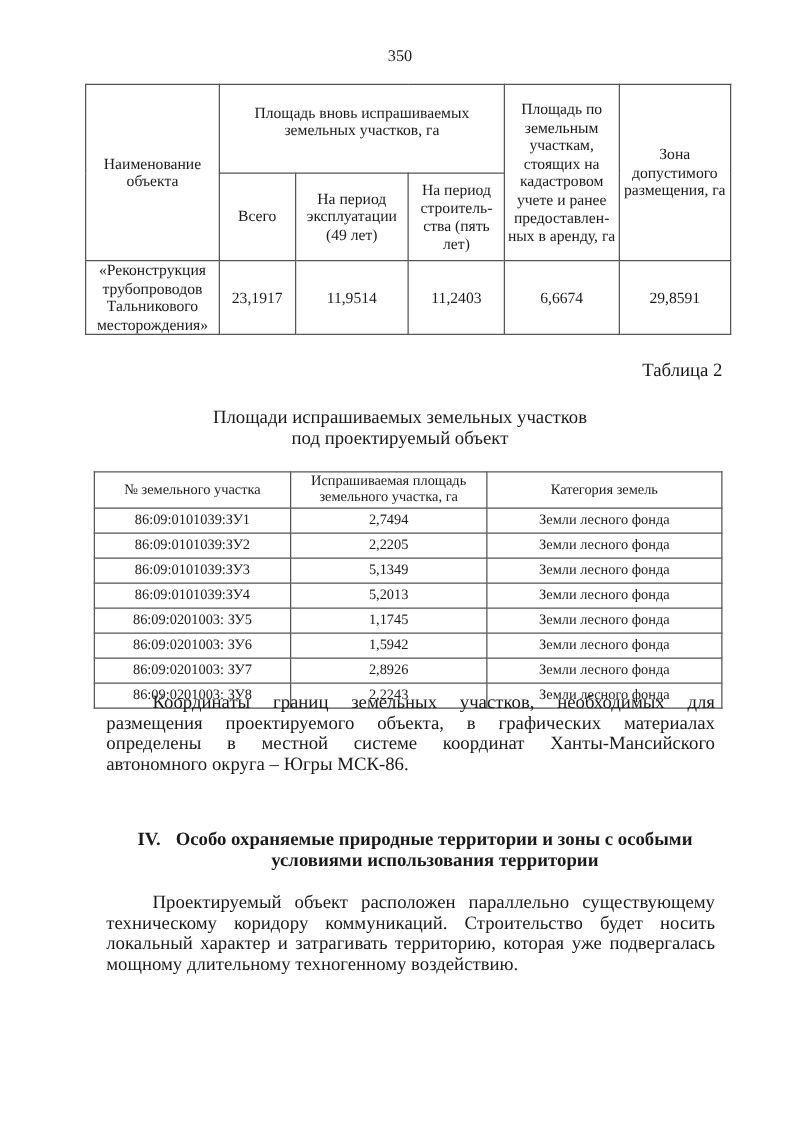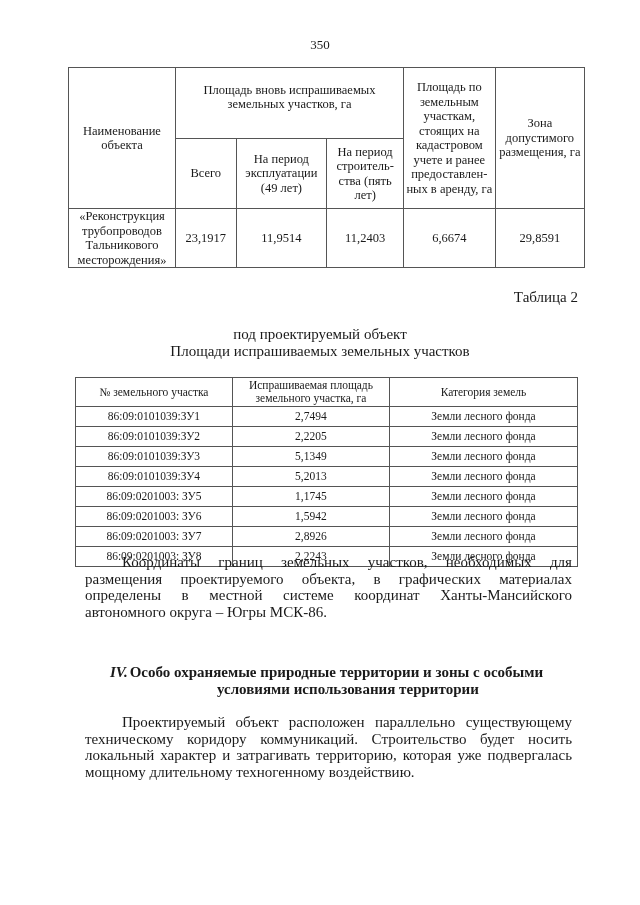--- a/index.html
+++ b/index.html
@@ -52,21 +52,21 @@
     position: absolute; left: 85px; width: 487px;
     font-size: 15px; line-height: 16.7px; text-align: justify;
     text-indent: 37px; margin: 0;
   }
   .para1 { top: 554px; }
   .para2 { top: 714px; }
   .heading {
     position: absolute; left: 110px; width: 470px; top: 664px;
     font-size: 15px; line-height: 17px; font-weight: bold; margin: 0;
   }
-  .heading .num { display: inline-block; margin-right: 2px; font-style: italic; }
+  .heading .num { display: inline-block; margin-right: 12px; }
   .heading .l2 { display: block; padding-left: 107px; }
 </style>
 </head>
 <body>
 
 <div class="page-number">350</div>
 
 <table class="t1">
   <tbody>
       <tr class="r1">
@@ -87,22 +87,22 @@
     <td>11,2403</td>
     <td>6,6674</td>
     <td>29,8591</td>
   </tr>
 </tbody>
   </table>
 
 <div class="table-label">Таблица 2</div>
 
 <div class="table-title">
+  <div>Площади испрашиваемых земельных участков</div>
   <div>под проектируемый объект</div>
-  <div>Площади испрашиваемых земельных участков</div>
 </div>
 
 <table class="t2">
   <tbody>
       <tr>
     <th class="c1">№ земельного участка</th>
     <th class="c2">Испрашиваемая площадь земельного участка, га</th>
     <th class="c3">Категория земель</th>
   </tr>
   <tr>

